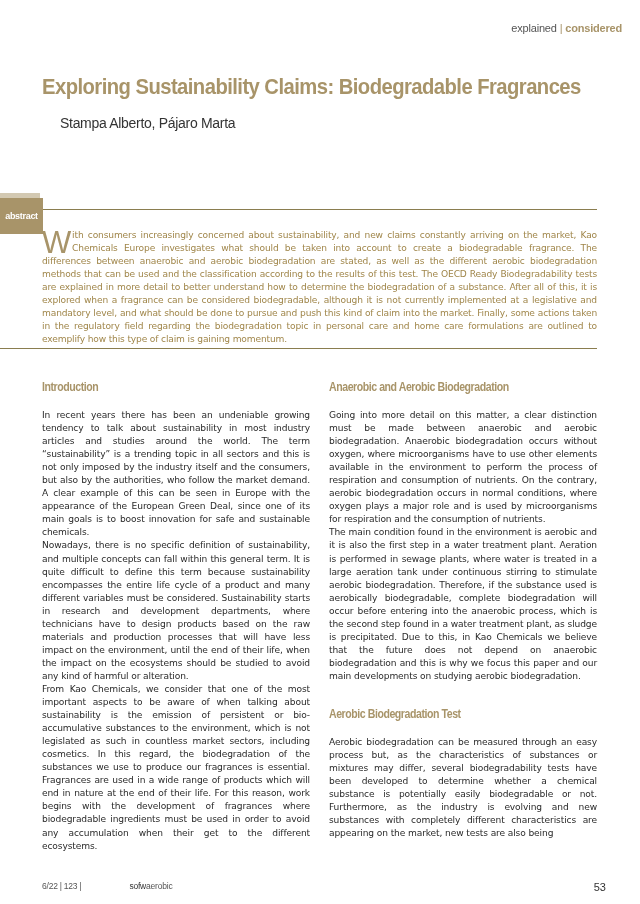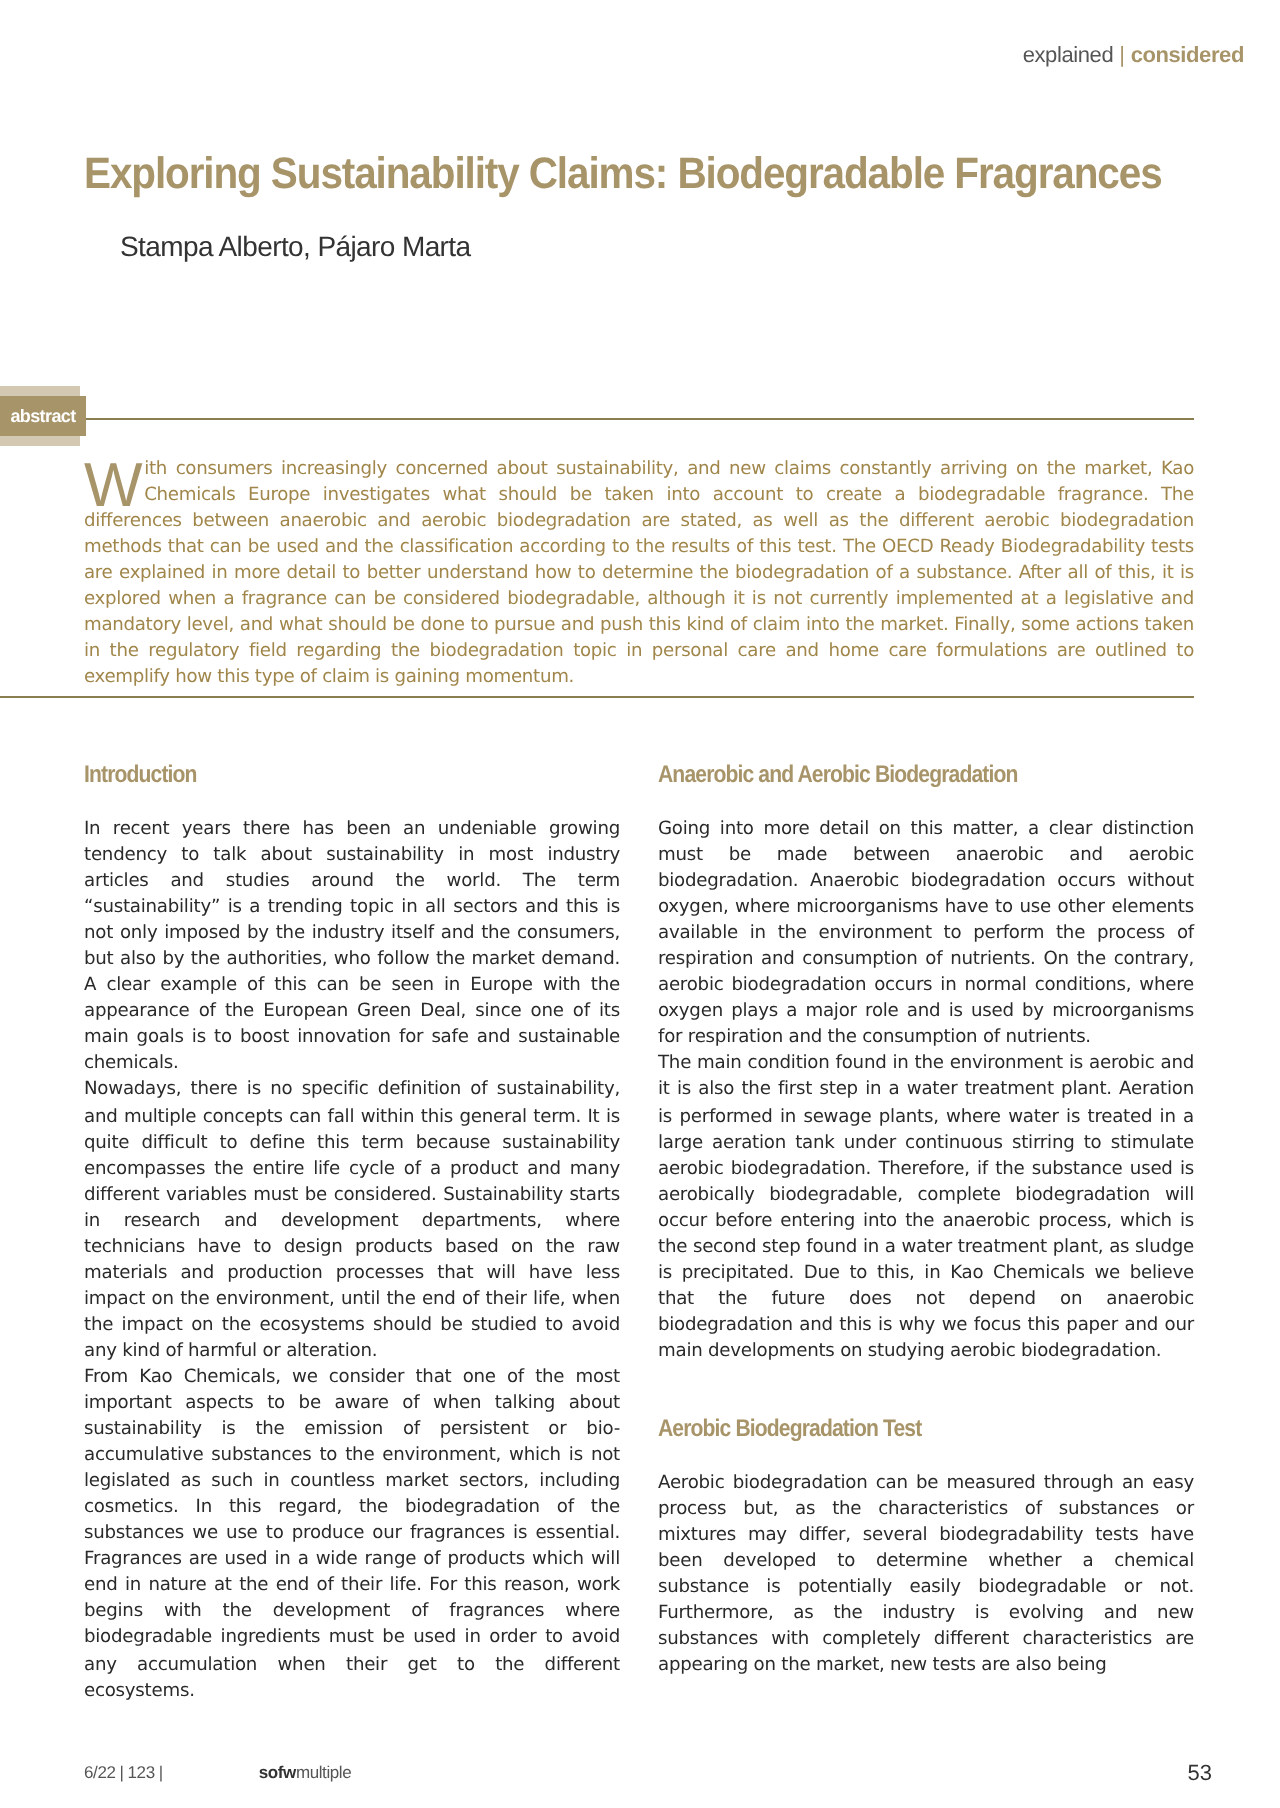--- a/index.html
+++ b/index.html
@@ -7,37 +7,37 @@
   body { position: relative; font-family: "DejaVu Sans", sans-serif; color: #2a2a2a; }
 
   .running-head { position: absolute; top: 22px; right: 18px; font-family: "Liberation Sans", sans-serif; font-size: 11px; color: #555; letter-spacing: -0.2px; }
   .running-head .sep { color: #a89469; margin: 0 3px; }
   .running-head .sect { color: #a89469; font-weight: bold; }
 
   .title { position: absolute; left: 42px; top: 74px; font-family: "Liberation Sans", sans-serif; font-size: 22px; color: #a89469; letter-spacing: -0.6px; transform: scaleX(0.92); transform-origin: left; white-space: nowrap; }
   .authors { position: absolute; left: 60px; top: 115px; font-family: Liberation Sans, sans-serif; font-size: 14px; color: #333; letter-spacing: -0.3px; }
 
   .abstract-tab-back { position: absolute; left: 0; top: 193px; width: 40px; height: 30px; background: #d3c9b2; }
-  .abstract-tab { position: absolute; left: 0; top: 198px; width: 43px; height: 20px; background: #a89469; color: #fff; font-family: "Liberation Sans", sans-serif; font-size: 9px; font-weight: bold; display: flex; align-items: center; justify-content: center; letter-spacing: -0.3px; }
+  .abstract-tab { position: absolute; left: 0; top: 198px; width: 43px; height: 36px; background: #a89469; color: #fff; font-family: "Liberation Sans", sans-serif; font-size: 9px; font-weight: bold; display: flex; align-items: center; justify-content: center; letter-spacing: -0.3px; }
   .abstract-rule { position: absolute; left: 43px; top: 209px; width: 554px; height: 1px; background: #8a7d4f; }
 
   .abstract { position: absolute; left: 42px; top: 229px; width: 555px; font-size: 9.1px; line-height: 13.05px; color: #a0864a; text-align: justify; letter-spacing: -0.15px; }
   .abstract .dropcap { float: left; font-family: "Liberation Sans", sans-serif; font-size: 31px; line-height: 25px; color: #a89469; margin: 1px 1px 0 0; }
   .abstract-bottom-rule { position: absolute; left: 0; top: 348px; width: 597px; height: 1px; background: #8a7d4f; }
 
   .col { position: absolute; width: 268px; font-size: 9.1px; line-height: 13.05px; color: #2a2a2a; text-align: justify; letter-spacing: -0.12px; }
   .col.left { left: 42px; top: 380px; }
   .col.right { left: 329px; top: 380px; }
   .col h2 { font-family: "Liberation Sans", sans-serif; font-size: 12px; font-weight: bold; color: #a89469; letter-spacing: -0.5px; transform: scaleX(0.88); transform-origin: left; white-space: nowrap; margin-bottom: 15px; line-height: 14px; }
   .col p { margin: 0; }
   .col h2.second { margin-top: 24px; }
 
   .footer-left { position: absolute; left: 42px; top: 881px; font-family: "Liberation Sans", sans-serif; font-size: 8.5px; color: #555; letter-spacing: -0.2px; }
   .footer-left .sep { margin: 0 2px; color: #555; }
-  .footer-left .brand { font-weight: bold; color: #333; padding-left: 46px; }
+  .footer-left .brand { font-weight: normal; color: #333; padding-left: 46px; }
   .footer-right { position: absolute; right: 34px; top: 881px; font-family: "Liberation Sans", sans-serif; font-size: 11px; color: #333; }
 </style>
 </head>
 <body>
 
 <div class="running-head">
   <span>explained</span><span class="sep">|</span><span class="sect">considered</span>
 </div>
 
 <h1 class="title">Exploring Sustainability Claims: Biodegradable Fragrances</h1>
@@ -61,15 +61,15 @@
 
 <div class="col right">
   <h2>Anaerobic and Aerobic Biodegradation</h2>
   <p>Going into more detail on this matter, a clear distinction must be made between anaerobic and aerobic biodegradation. Anaerobic biodegradation occurs without oxygen, where microorganisms have to use other elements available in the environment to perform the process of respiration and consumption of nutrients. On the contrary, aerobic biodegradation occurs in normal conditions, where oxygen plays a major role and is used by microorganisms for respiration and the consumption of nutrients.</p>
   <p>The main condition found in the environment is aerobic and it is also the first step in a water treatment plant. Aeration is performed in sewage plants, where water is treated in a large aeration tank under continuous stirring to stimulate aerobic biodegradation. Therefore, if the substance used is aerobically biodegradable, complete biodegradation will occur before entering into the anaerobic process, which is the second step found in a water treatment plant, as sludge is precipitated. Due to this, in Kao Chemicals we believe that the future does not depend on anaerobic biodegradation and this is why we focus this paper and our main developments on studying aerobic biodegradation.</p>
   <h2 class="second">Aerobic Biodegradation Test</h2>
   <p>Aerobic biodegradation can be measured through an easy process but, as the characteristics of substances or mixtures may differ, several biodegradability tests have been developed to determine whether a chemical substance is potentially easily biodegradable or not. Furthermore, as the industry is evolving and new substances with completely different characteristics are appearing on the market, new tests are also being</p>
 </div>
 
 <div class="footer-left">
-  <span>6/22</span><span class="sep">|</span><span>123</span><span class="sep">|</span><span class="brand">sofw</span><span>multiple</span>
+  <span>6/22</span><span class="sep">|</span><span>123</span><span class="sep">|</span><span class="brand">sofw</span><span>aerobic</span>
 </div>
 <div class="footer-right">53</div>
 
 </body></html>

